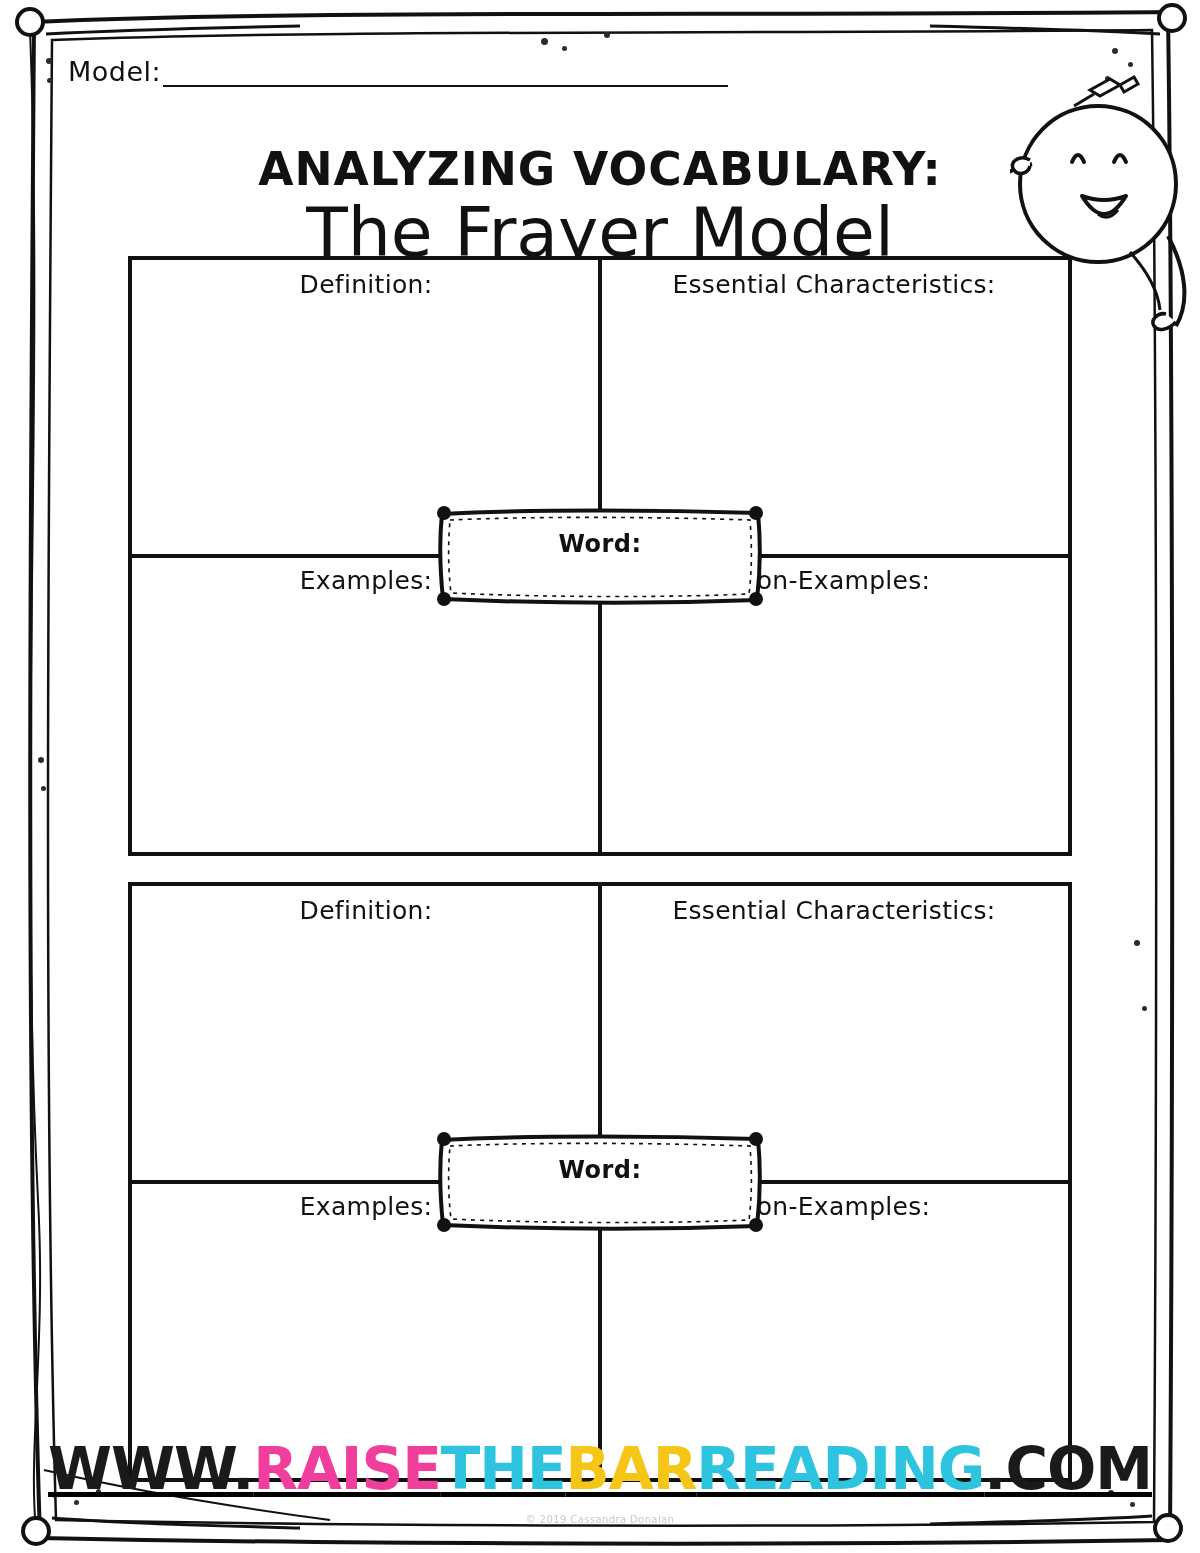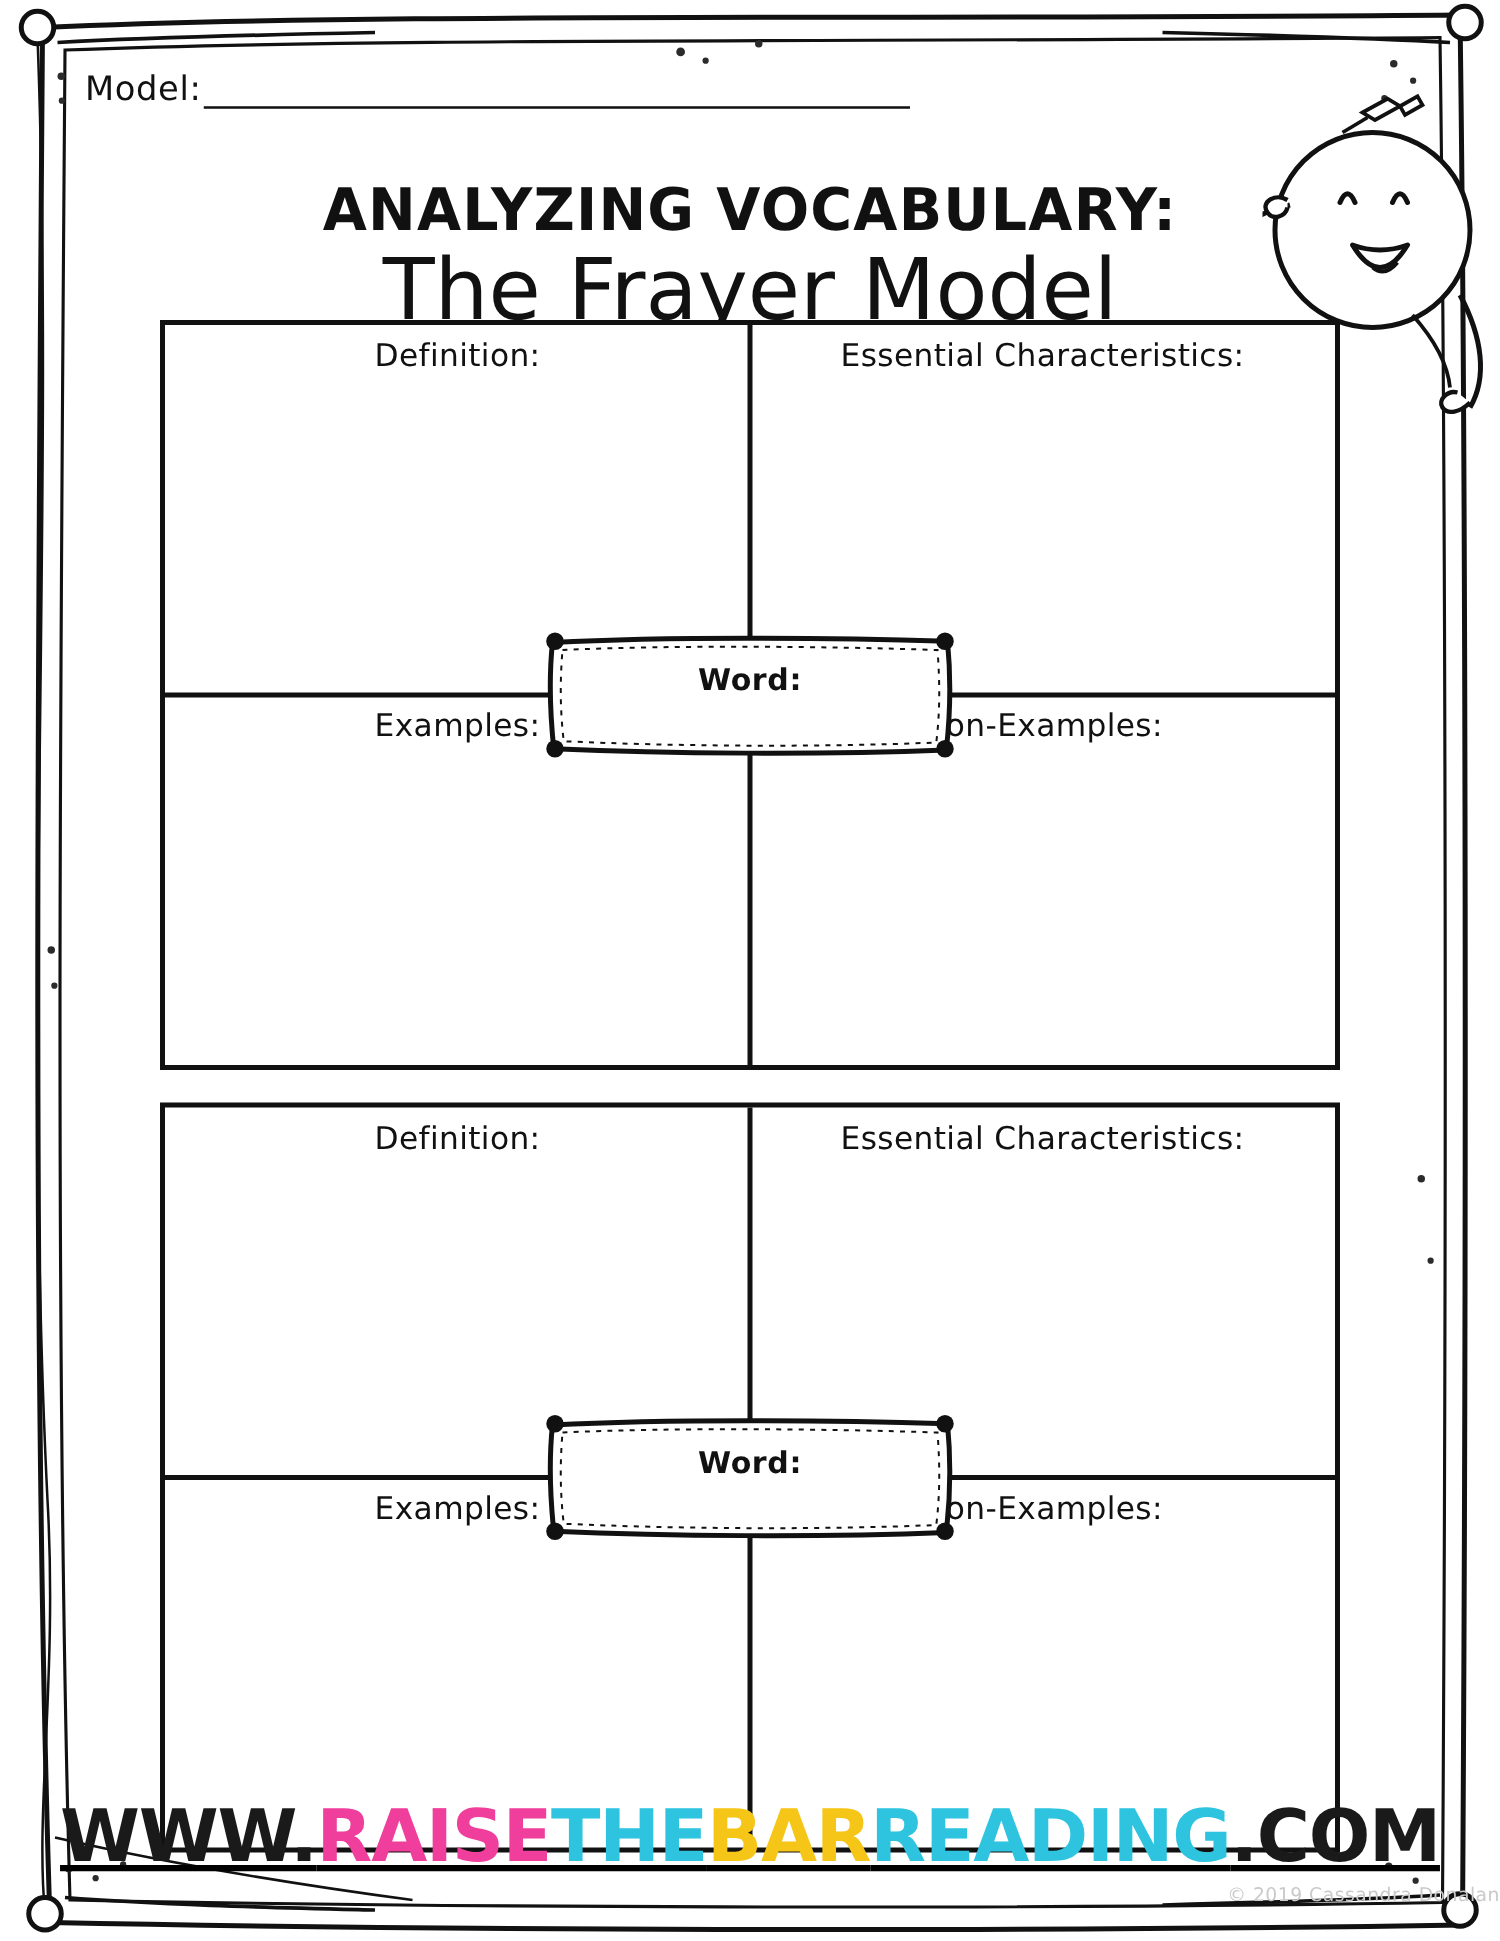--- a/index.html
+++ b/index.html
@@ -182,23 +182,23 @@
   .u-the   { color: #2ec4e0; }
   .u-bar   { color: #f5c518; }
   .u-reading { color: #2ec4e0; }
   .u-com   { color: #1a1a1a; }
 
   .copyright {
     position: absolute;
     left: 0;
     bottom: 28px;
     width: 1200px;
-    text-align: right;
-    font-family: "DejaVu Sans", sans-serif;
-    font-size: 15px;
+    text-align: center;
+    font-family: "DejaVu Sans", sans-serif;
+    font-size: 10px;
     color: #c9c9c9;
     letter-spacing: .4px;
   }
 
   
   .doodle {
     position: absolute;
     left: 1010px;
     top: 64px;
     width: 190px;

